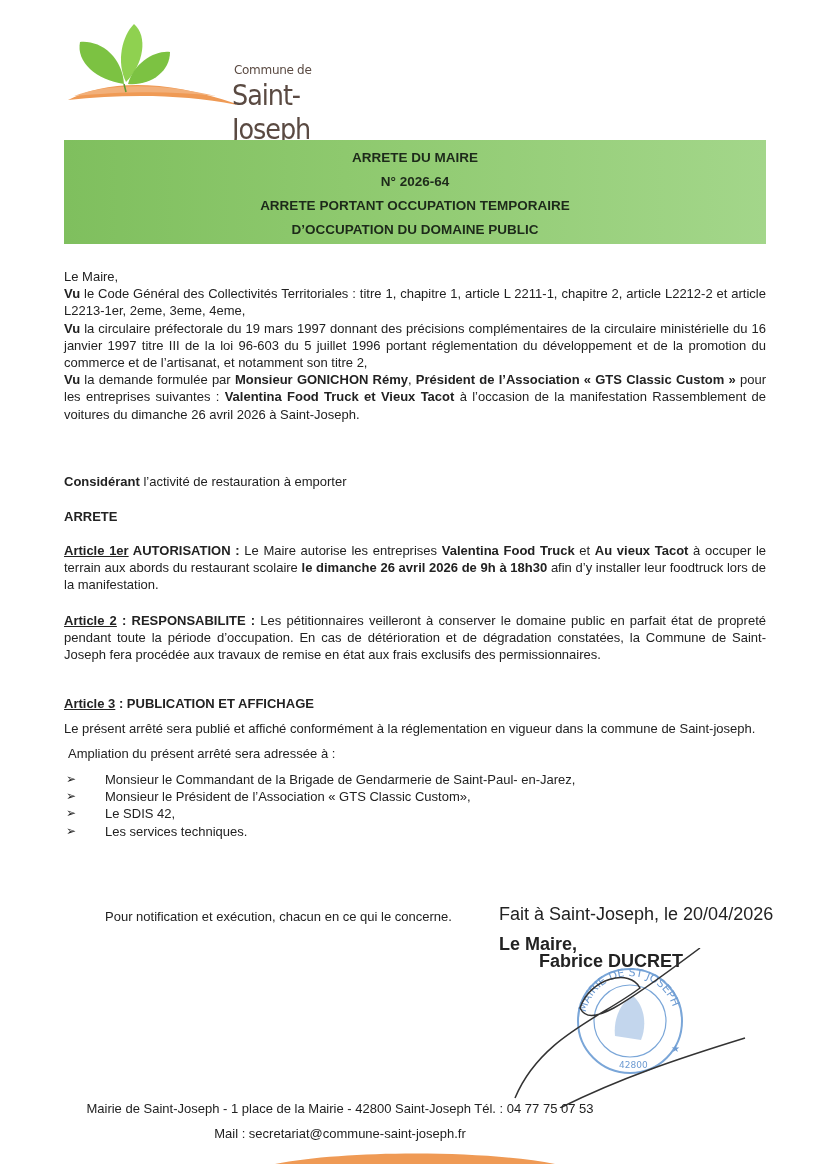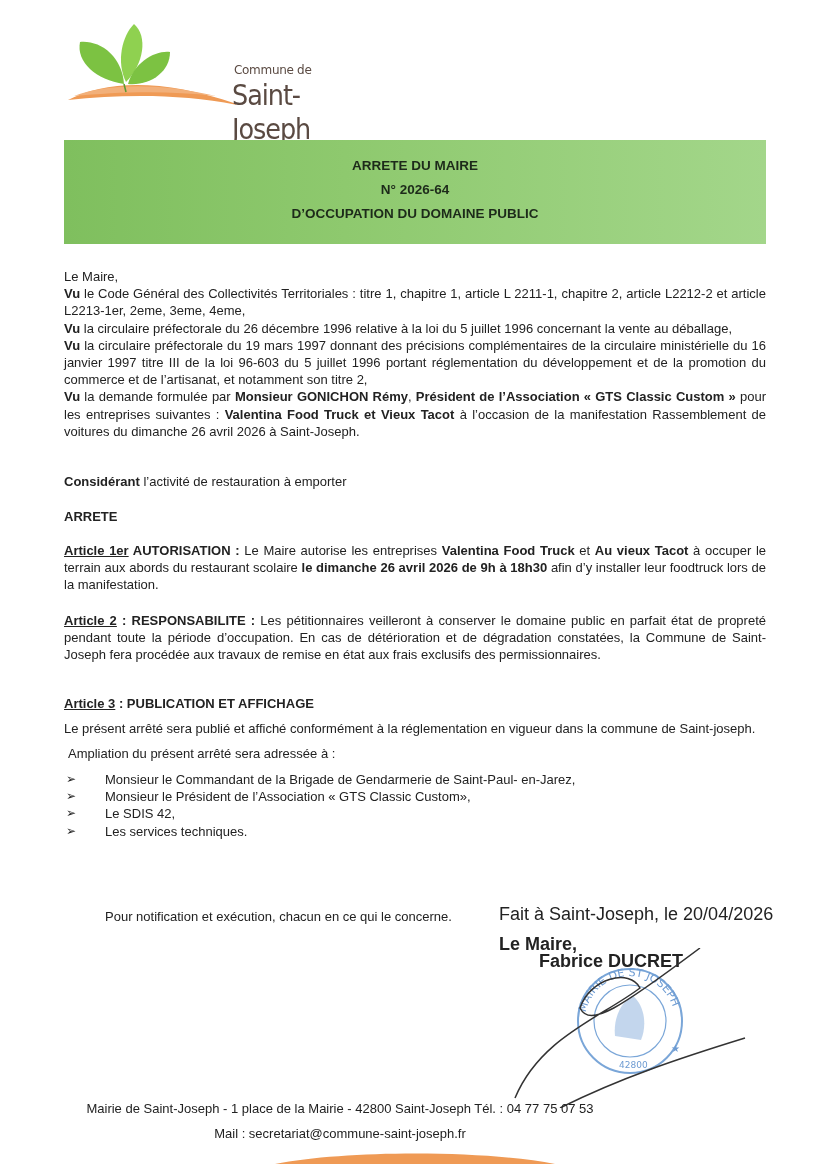--- a/index.html
+++ b/index.html
@@ -6,21 +6,21 @@
     body { width: 827px; height: 1169px; position: relative; overflow: hidden;
       font-family: "Liberation Sans", "DejaVu Sans", sans-serif; color: #222; }
     .logo { position: absolute; left: 66px; top: 22px; width: 260px; height: 92px; }
     .logo-text-small { position: absolute; left: 168px; top: 41px; font-size: 12px; color: #5a4a42;
       font-family: "DejaVu Sans", sans-serif; letter-spacing: -0.3px; }
     .logo-text-big { position: absolute; left: 166px; top: 56px; font-size: 29px; color: #5a4a42;
       font-family: "DejaVu Sans", sans-serif; letter-spacing: -1.2px; transform: scaleX(0.88); transform-origin: left; }
     .title-box { position: absolute; left: 64px; top: 140px; width: 702px; height: 104px;
       background: linear-gradient(90deg, #7fbf5e 0%, #8ec96e 40%, #a3d68a 100%); text-align: center; }
     .title-box div { font-weight: bold; font-size: 13.5px; color: #1d2a1a; line-height: 24px; }
-    .title-box .t1 { margin-top: 14px; }
+    .title-box .t1 { margin-top: 6px; }
     .body { position: absolute; left: 64px; width: 702px; font-size: 13px; line-height: 17.2px; color: #222; }
     .just { text-align: justify; }
     b { font-weight: bold; }
     .center { text-align: left; }
     u { text-decoration: underline; }
     .list { position: absolute; left: 64px; width: 702px; font-size: 13px; line-height: 17.2px; }
     .list-item { position: relative; padding-left: 41px; }
     .list-item .arrow { position: absolute; left: 2px; top: 0; font-size: 12px; }
     .sig { position: absolute; left: 499px; font-size: 18px; }
     .footer { position: absolute; left: 0; width: 680px; text-align: center; font-size: 13px; }
@@ -40,27 +40,27 @@
     <path d="M62,62 C68,40 90,28 104,30 C104,50 84,64 62,62 Z" fill="#7cc242"></path>
     <path d="M58,62 L60,70" stroke="#5a9a30" stroke-width="1.5"></path>
   </svg>
   <div class="logo-text-small">Commune de</div>
   <div class="logo-text-big">Saint-Joseph</div>
 </div>
 
 <div class="title-box">
   <div class="t1">ARRETE DU MAIRE</div>
   <div>N° 2026-64</div>
+  <div>ARRETE PORTANT OCCUPATION TEMPORAIRE</div>
   <div>D’OCCUPATION DU DOMAINE PUBLIC</div>
 </div>
 
 <div class="body just" style="top:268px;">
   <div>Le Maire,</div>
   <div><b>Vu</b><span> le Code Général des Collectivités Territoriales : titre 1, chapitre 1, article L 2211-1, chapitre 2, article L2212-2 et article L2213-1er, 2eme, 3eme, 4eme,</span></div>
-  <div><b>Vu</b><span> la circulaire préfectorale du 26 décembre 1996 relative à la loi du 5 juillet 1996 concernant la vente au déballage,</span></div>
   <div><b>Vu</b><span> la circulaire préfectorale du 19 mars 1997 donnant des précisions complémentaires de la circulaire ministérielle du 16 janvier 1997 titre III de la loi 96-603 du 5 juillet 1996 portant réglementation du développement et de la promotion du commerce et de l’artisanat, et notamment son titre 2,</span></div>
   <div><b>Vu</b><span> la demande formulée par </span><b>Monsieur GONICHON Rémy</b><span>, </span><b>Président de l’Association « GTS Classic Custom »</b><span> pour les entreprises suivantes : </span><b>Valentina Food Truck et Vieux Tacot</b><span> à l’occasion de la manifestation Rassemblement de voitures du dimanche 26 avril 2026 à Saint-Joseph.</span></div>
 </div>
 
 <div class="body" style="top:473px;"><b>Considérant</b><span> l’activité de restauration à emporter</span></div>
 
 <div class="body center" style="top:508px;"><b>ARRETE</b></div>
 
 <div class="body just" style="top:542px;">
   <b><u>Article 1er</u></b><b> AUTORISATION :</b><span>  Le Maire autorise les entreprises </span><b>Valentina Food Truck</b><span> et </span><b>Au vieux Tacot</b><span> à occuper le terrain aux abords du restaurant scolaire </span><b>le dimanche 26 avril 2026 de 9h à 18h30</b><span> afin d’y installer leur foodtruck lors de la manifestation.</span>

